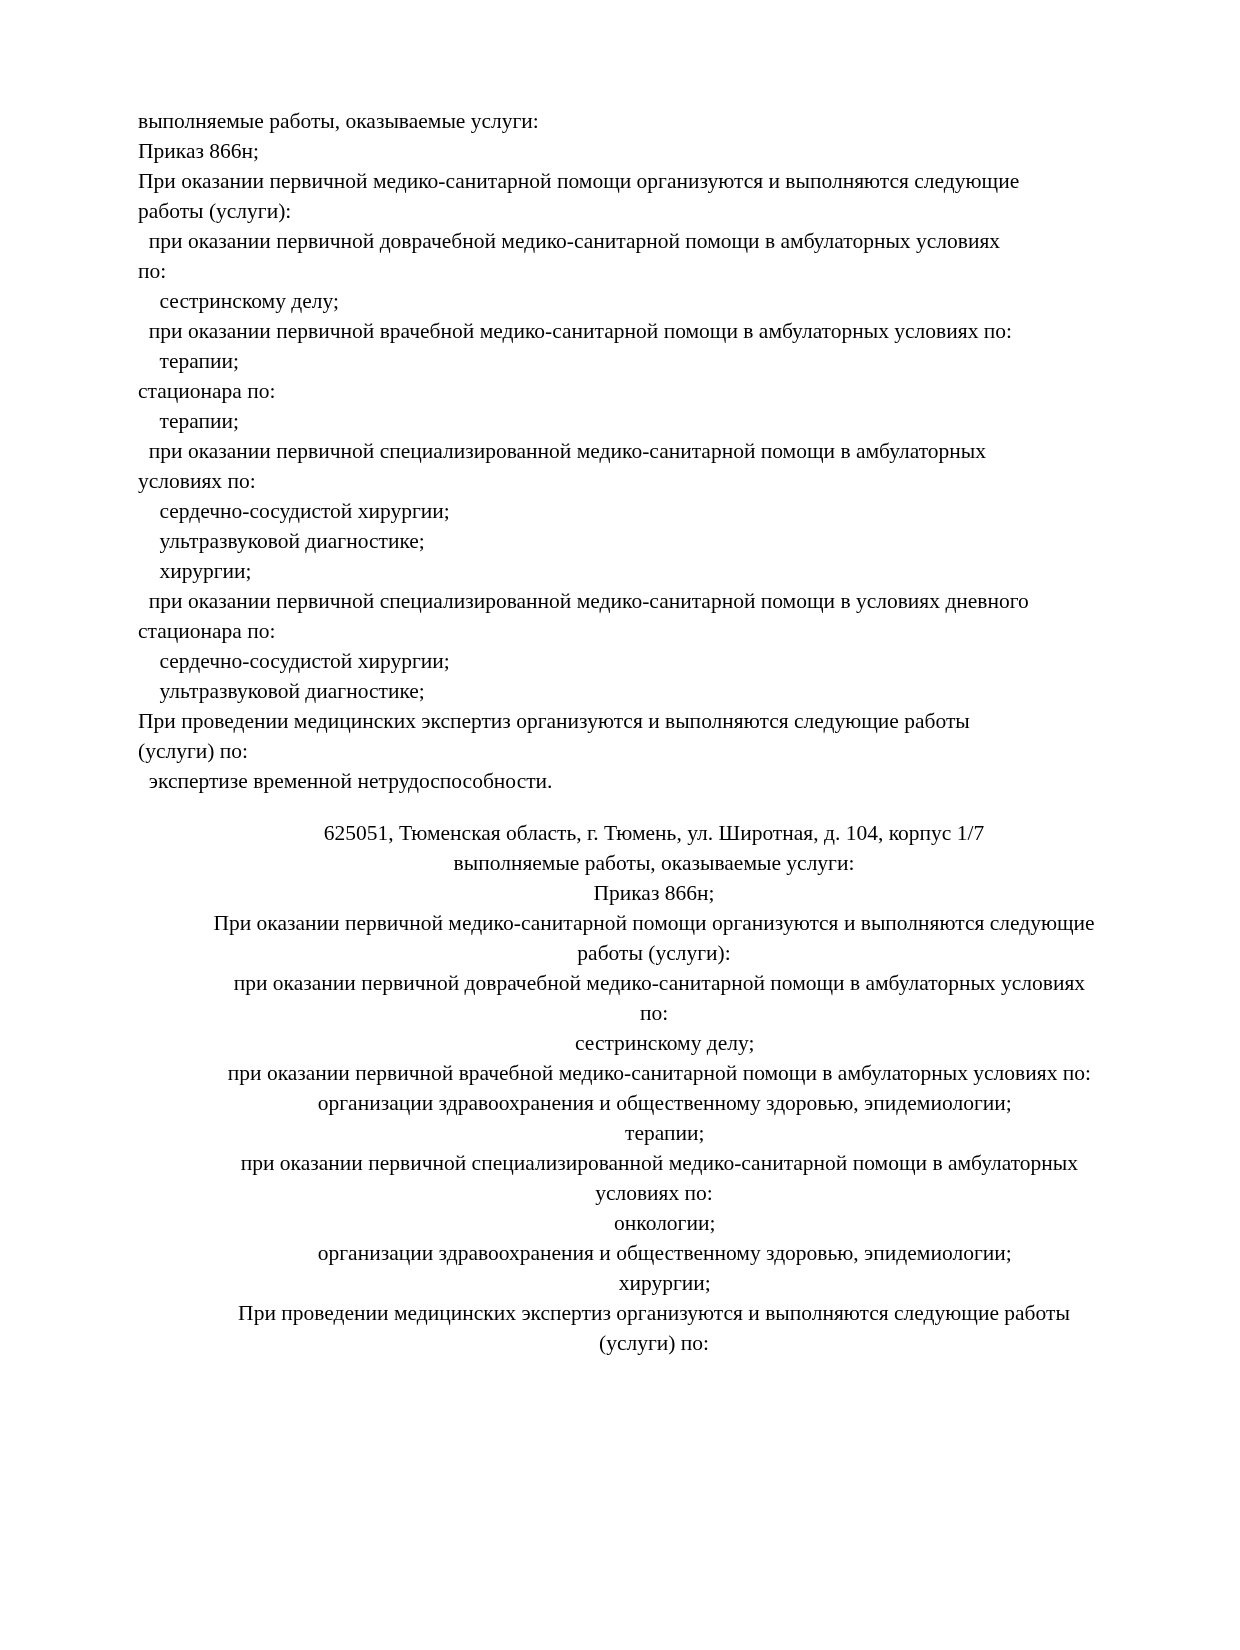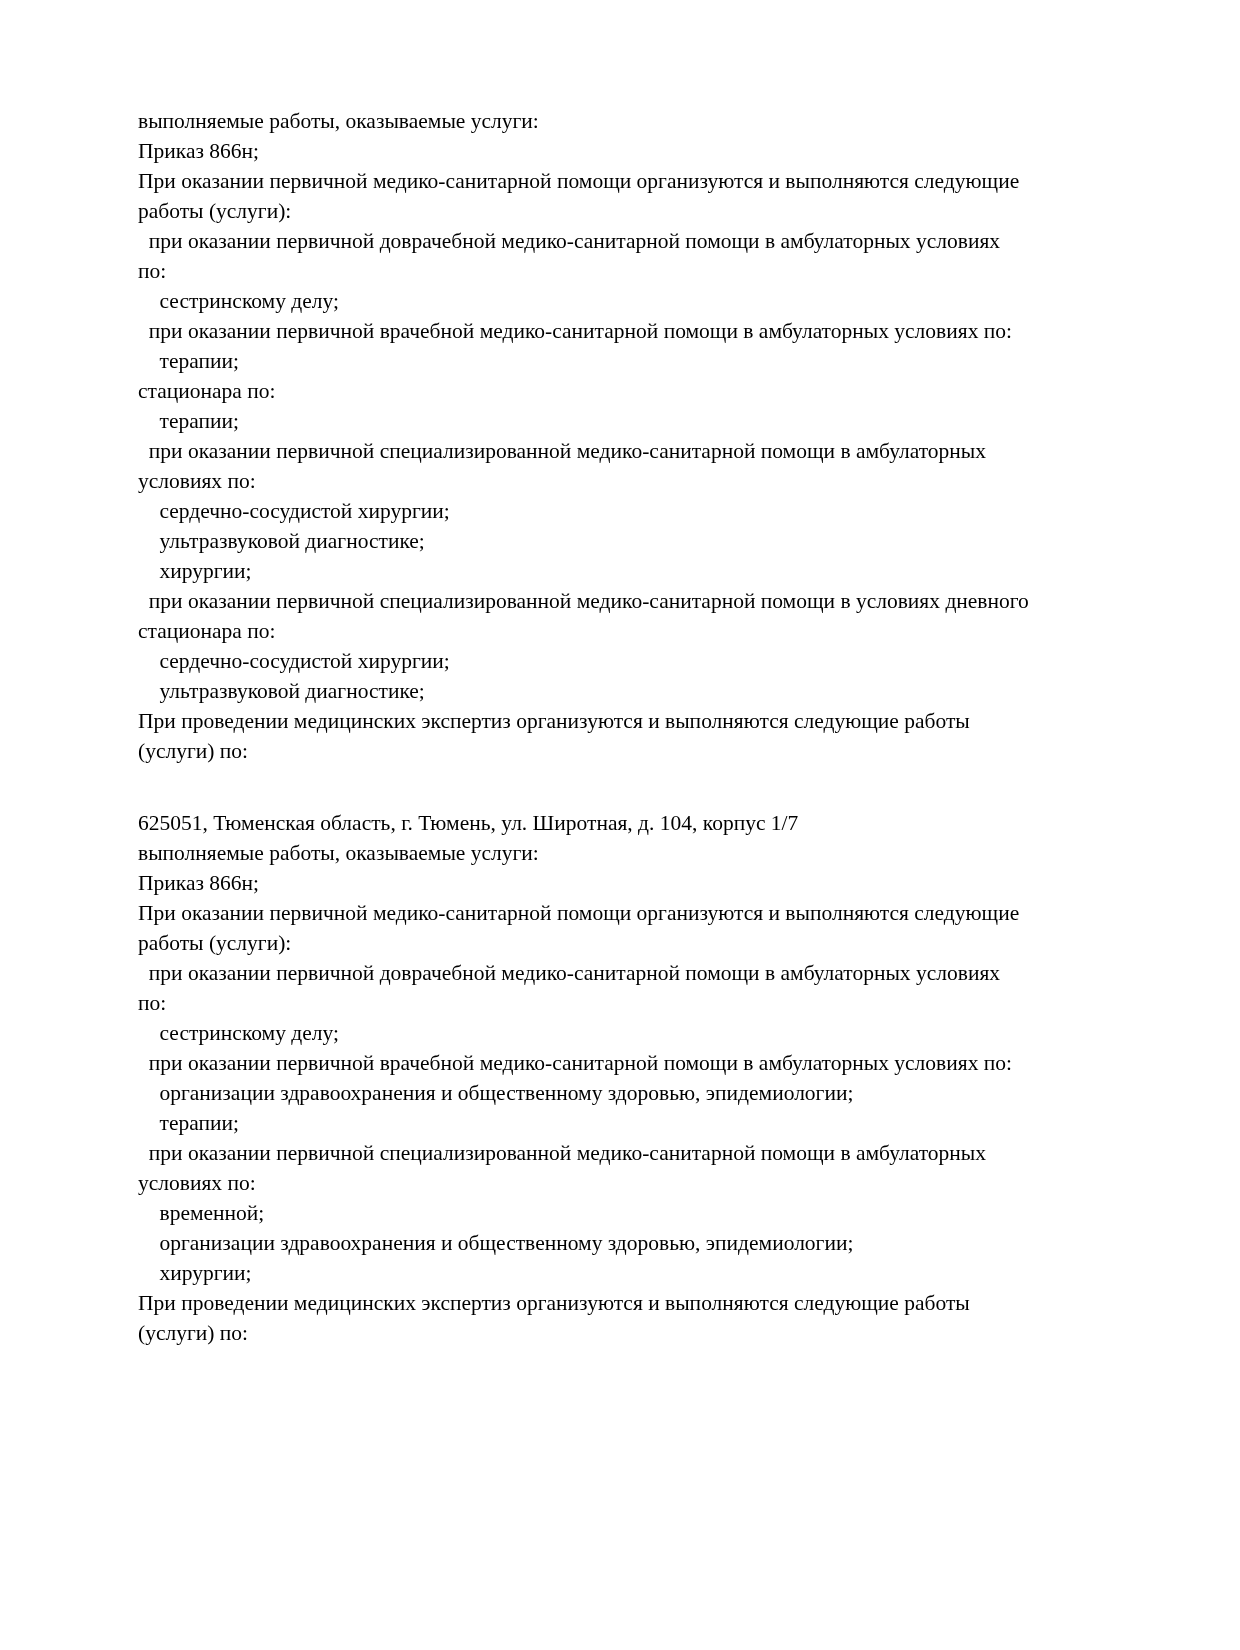--- a/index.html
+++ b/index.html
@@ -16,21 +16,22 @@
     padding: 106px 70px 0 138px;
     overflow: hidden;
   }
   .doc-text {
     font-family: "Liberation Serif", "DejaVu Serif", serif;
     font-size: 21.5px;
     line-height: 30px;
     color: #000000;
   }
   .section + .section {
-    margin-top: 42px; 
+    margin-top: 22px; 
+    text-align: center;
   }
   .line {
     white-space: pre;      
     min-height: 30px;      
   }
 </style>
 </head>
 <body>
 
 <div class="page">
@@ -51,35 +52,36 @@
         <div class="line">условиях по:</div>
         <div class="line">    сердечно-сосудистой хирургии;</div>
         <div class="line">    ультразвуковой диагностике;</div>
         <div class="line">    хирургии;</div>
         <div class="line">  при оказании первичной специализированной медико-санитарной помощи в условиях дневного</div>
         <div class="line">стационара по:</div>
         <div class="line">    сердечно-сосудистой хирургии;</div>
         <div class="line">    ультразвуковой диагностике;</div>
         <div class="line">При проведении медицинских экспертиз организуются и выполняются следующие работы</div>
         <div class="line">(услуги) по:</div>
+        <div class="line">  экспертизе временной нетрудоспособности.</div>
       </div>
       <div class="section">
         <div class="line">625051, Тюменская область, г. Тюмень, ул. Широтная, д. 104, корпус 1/7</div>
         <div class="line">выполняемые работы, оказываемые услуги:</div>
         <div class="line">Приказ 866н;</div>
         <div class="line">При оказании первичной медико-санитарной помощи организуются и выполняются следующие</div>
         <div class="line">работы (услуги):</div>
         <div class="line">  при оказании первичной доврачебной медико-санитарной помощи в амбулаторных условиях</div>
         <div class="line">по:</div>
         <div class="line">    сестринскому делу;</div>
         <div class="line">  при оказании первичной врачебной медико-санитарной помощи в амбулаторных условиях по:</div>
         <div class="line">    организации здравоохранения и общественному здоровью, эпидемиологии;</div>
         <div class="line">    терапии;</div>
         <div class="line">  при оказании первичной специализированной медико-санитарной помощи в амбулаторных</div>
         <div class="line">условиях по:</div>
-        <div class="line">    временной;</div>
+        <div class="line">    онкологии;</div>
         <div class="line">    организации здравоохранения и общественному здоровью, эпидемиологии;</div>
         <div class="line">    хирургии;</div>
         <div class="line">При проведении медицинских экспертиз организуются и выполняются следующие работы</div>
         <div class="line">(услуги) по:</div>
       </div>
     </div>
 </div>
 
 </body></html>

